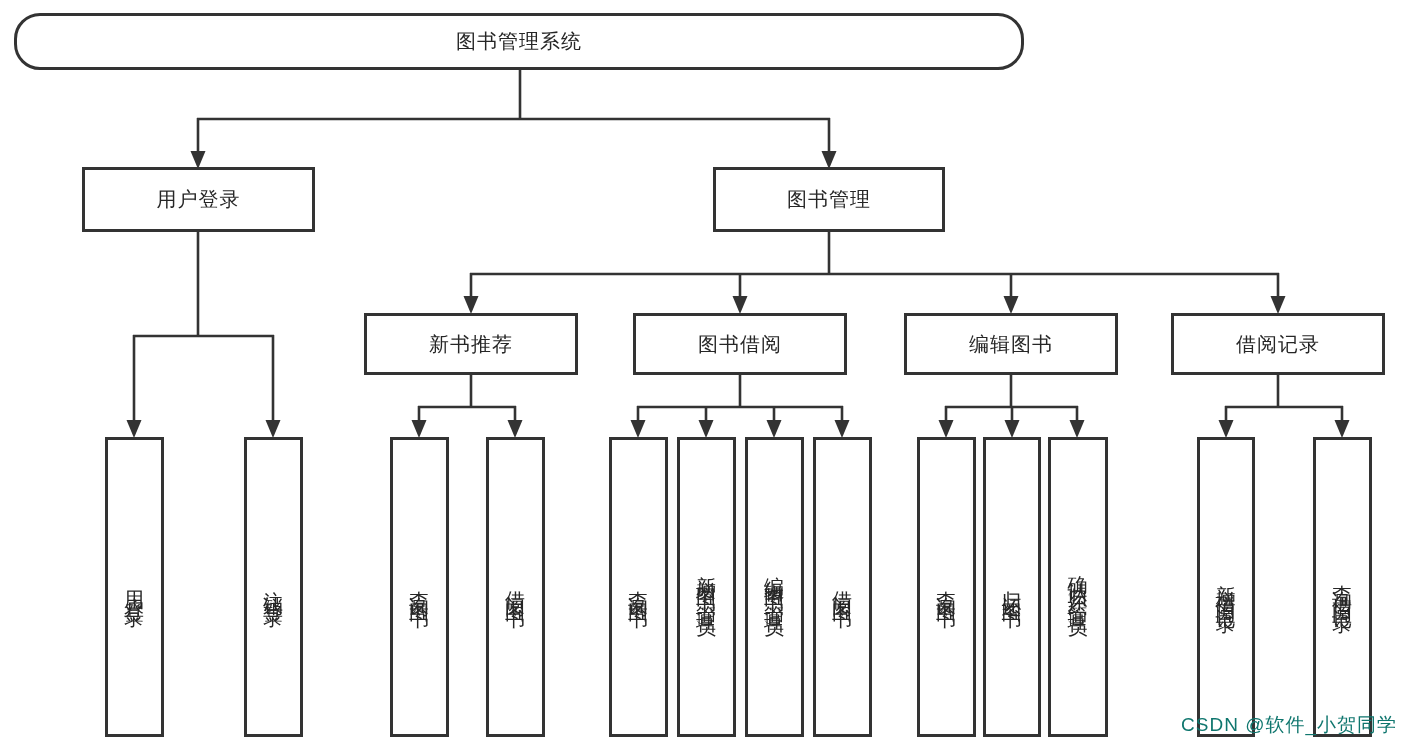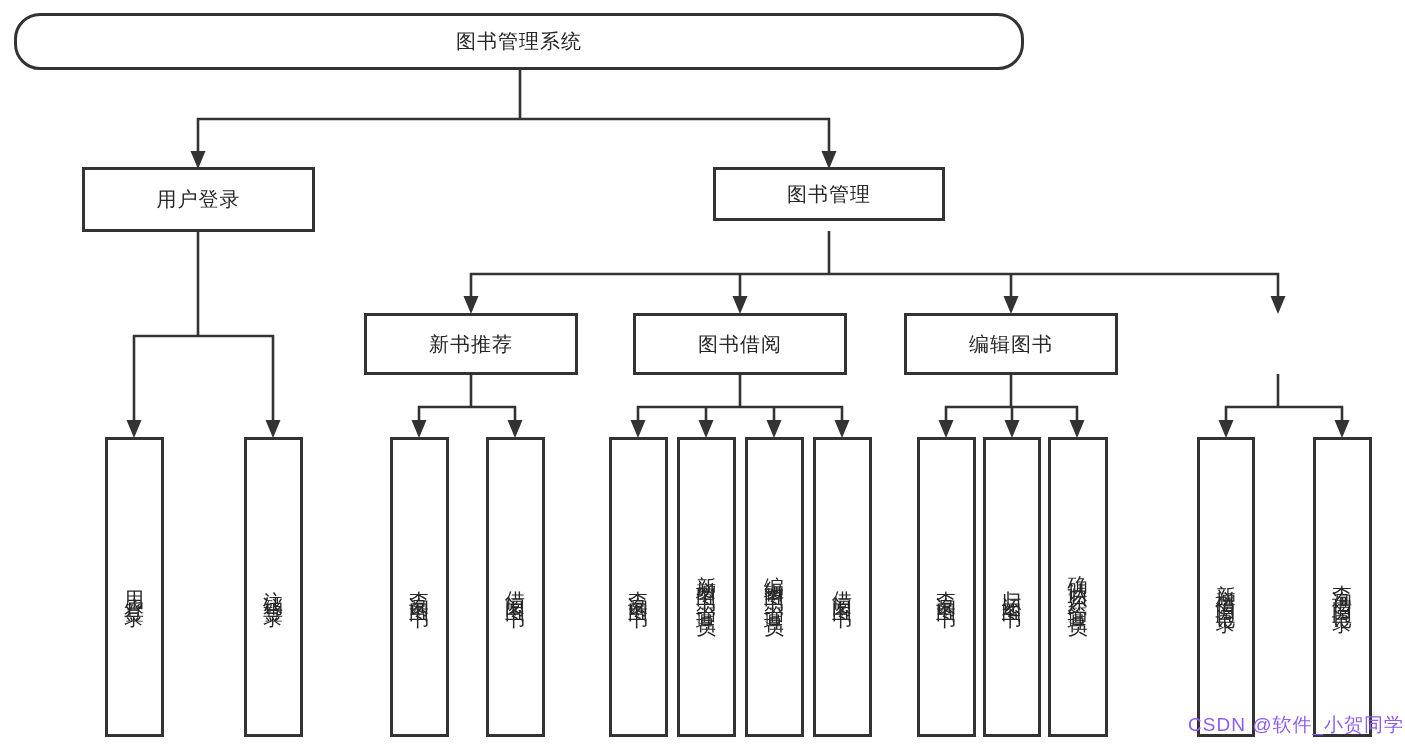--- a/index.html
+++ b/index.html
@@ -48,24 +48,24 @@
   .vbox .vlabel {
     writing-mode: vertical-rl;
     text-orientation: mixed;
     font-size: 20px;
     letter-spacing: 6px;
     line-height: 1;
     white-space: nowrap;
   }
   .watermark {
     position: absolute;
-    right: 1px;
+    right: 8px;
     bottom: 9px;
     font-size: 19px;
-    color: #8b5cf6;
+    color: #0f766e;
     letter-spacing: 1px;
     white-space: nowrap;
   }
 </style>
 </head>
 <body>
 
 <div class="canvas">
 
   <svg class="connectors" viewBox="0 0 1405 747">
@@ -144,33 +144,36 @@
     </g>
   </svg>
 
   <div class="box" style="left:14px; top:13px; width:1010px; height:57px;border-radius:26px;">
     <span class="hlabel">图书管理系统</span>
   </div>
 
   <div class="box" style="left:82px; top:167px; width:233px; height:65px;">
     <span class="hlabel">用户登录</span>
   </div>
-  <div class="box" style="left:713px; top:167px; width:232px; height:54px;font-family:Liberation Serif, serif;">
+  <div class="box" style="left:713px; top:167px; width:232px; height:65px;font-family:Liberation Serif, serif;">
     <span class="hlabel">图书管理</span>
   </div>
 
   <div class="box" style="left:633px; top:313px; width:214px; height:62px;">
     <span class="hlabel">图书借阅</span>
   </div>
   <div class="box" style="left:364px; top:313px; width:214px; height:62px;">
     <span class="hlabel">新书推荐</span>
   </div>
   <div class="box" style="left:904px; top:313px; width:214px; height:62px;">
     <span class="hlabel">编辑图书</span>
   </div>
+  <div class="box" style="left:1171px; top:313px; width:214px; height:62px;">
+    <span class="hlabel">借阅记录</span>
+  </div>
 
   <div class="box vbox" style="left:105px; top:437px; width:59px; height:300px;">
     <span class="vlabel">用户登录</span>
   </div>
   <div class="box vbox" style="left:244px; top:437px; width:59px; height:300px;">
     <span class="vlabel">注销登录</span>
   </div>
 
   <div class="box vbox" style="left:390px; top:437px; width:59px; height:300px;">
     <span class="vlabel">查询图书</span>

